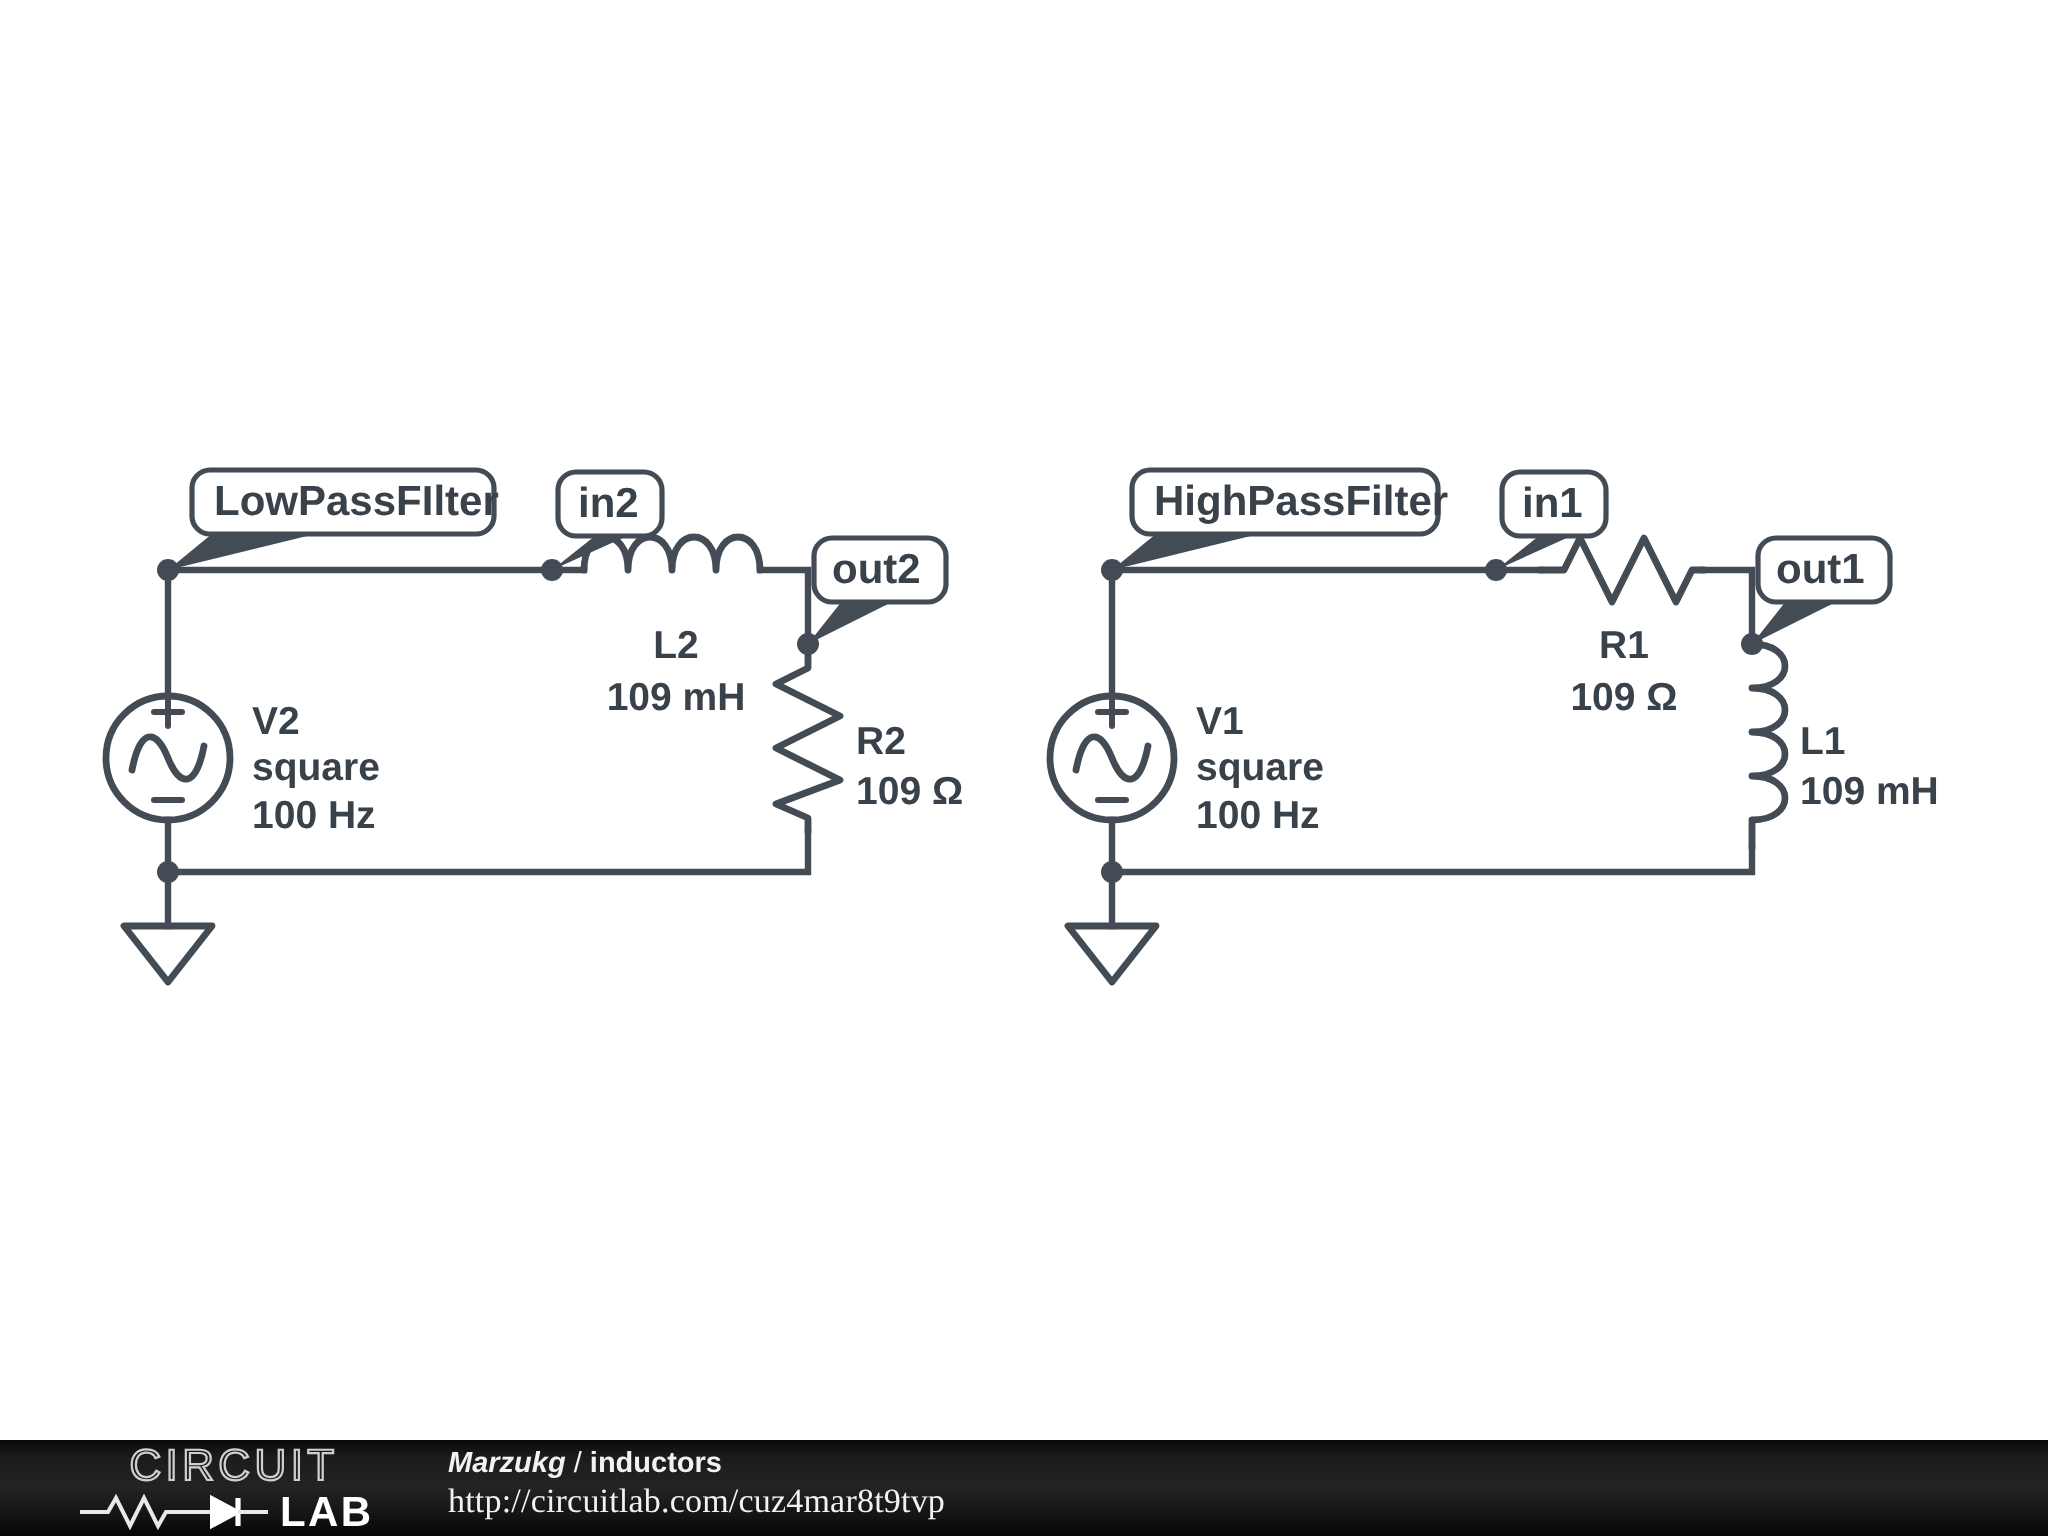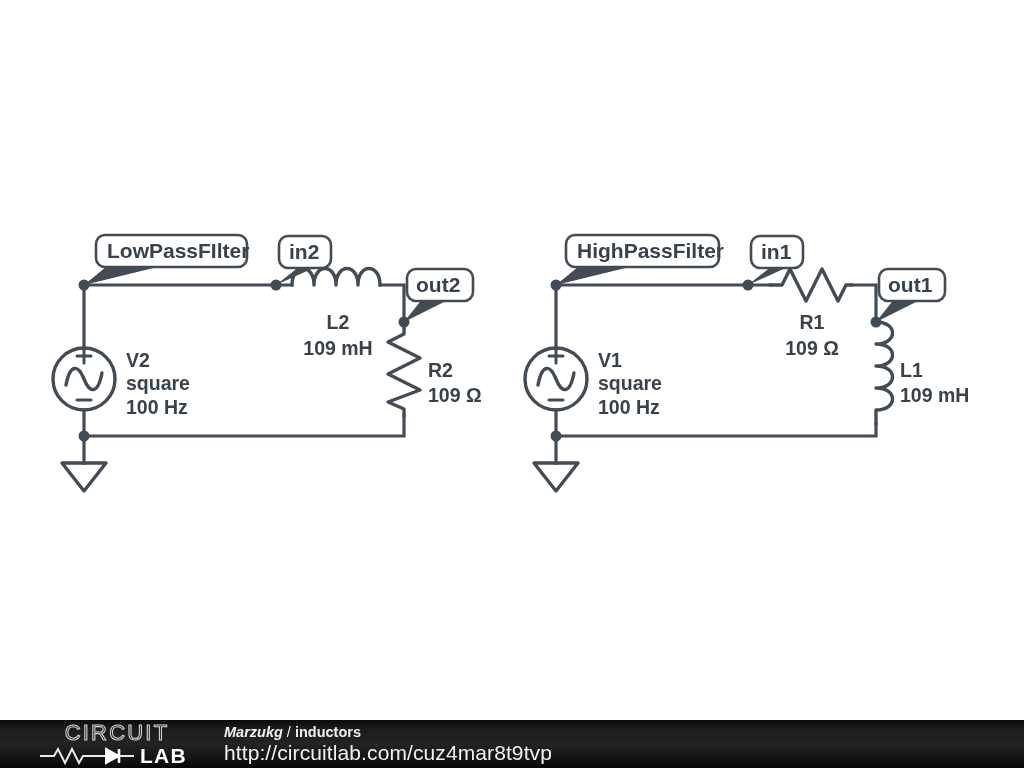--- a/index.html
+++ b/index.html
@@ -105,25 +105,26 @@
     font-size: 14.5px;
     white-space: pre;
   }
   #credit-user {
     font-style: italic;
     font-weight: bold;
   }
   #credit-sep { font-style: normal; font-weight: normal; }
   #credit-project { font-weight: bold; }
   #credit-url {
-    font-size: 21px;
+    font-size: 17px;
     color: #f2f2f2;
     text-decoration: none;
     display: block;
     letter-spacing: 0.1px;
+    font-family: Liberation Serif, serif;
   }
 </style>
 </head>
 <body>
 
 <div id="canvas-area">
   <svg id="schematic-svg" viewBox="0 0 1024 720">
 
     <g>
 

